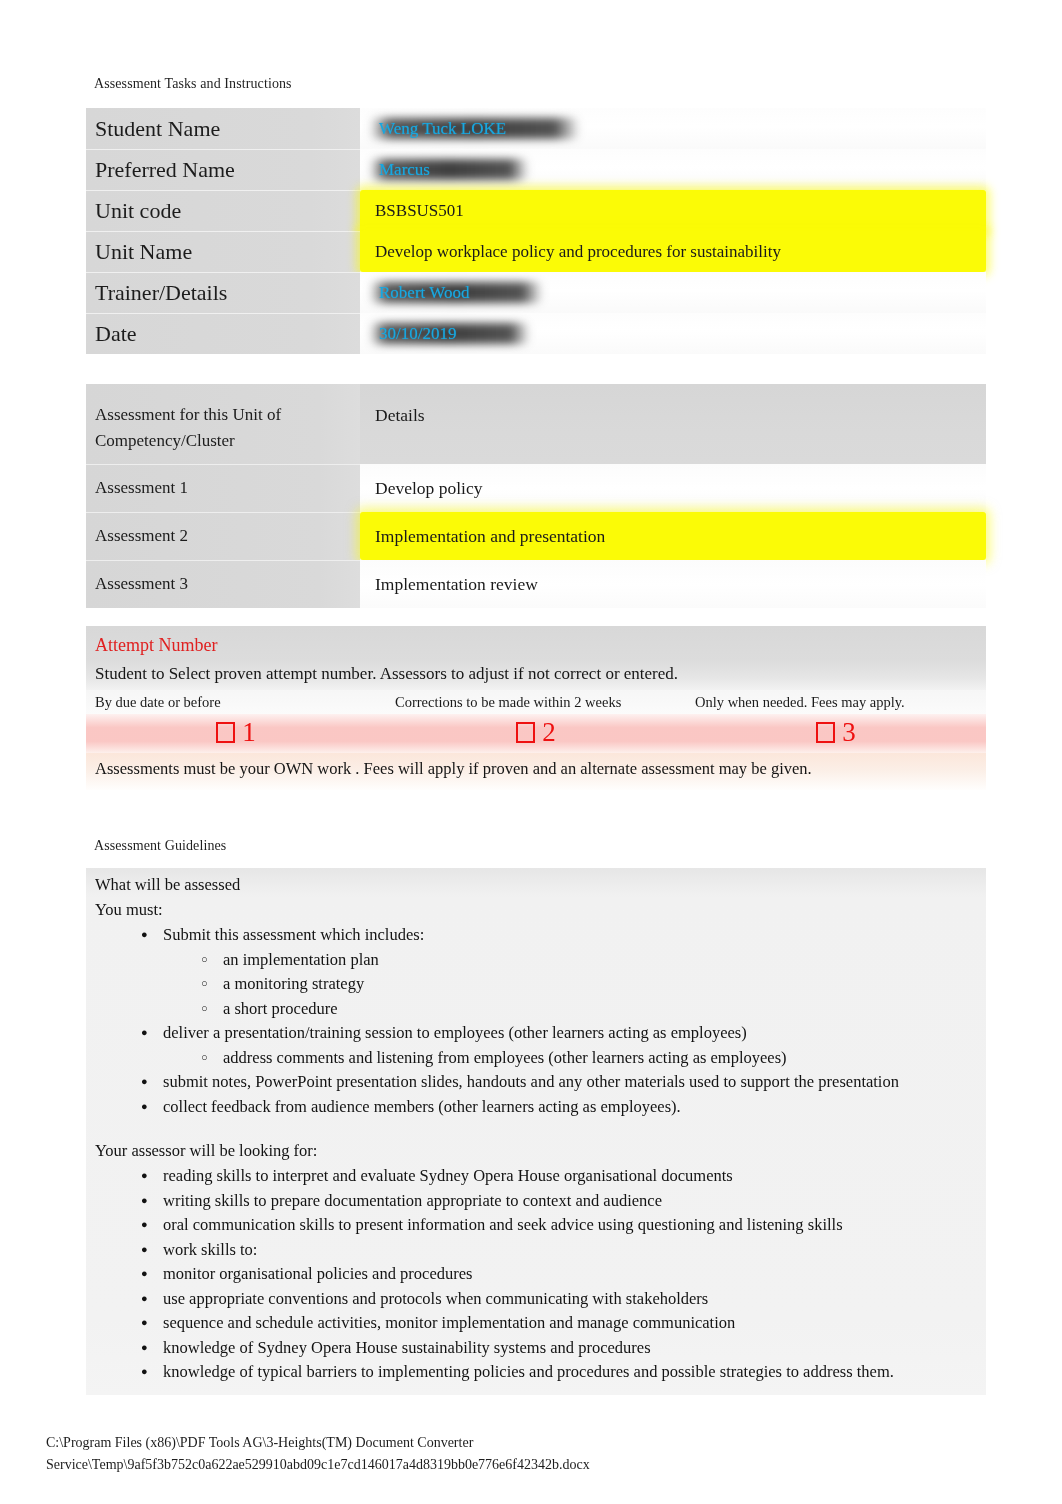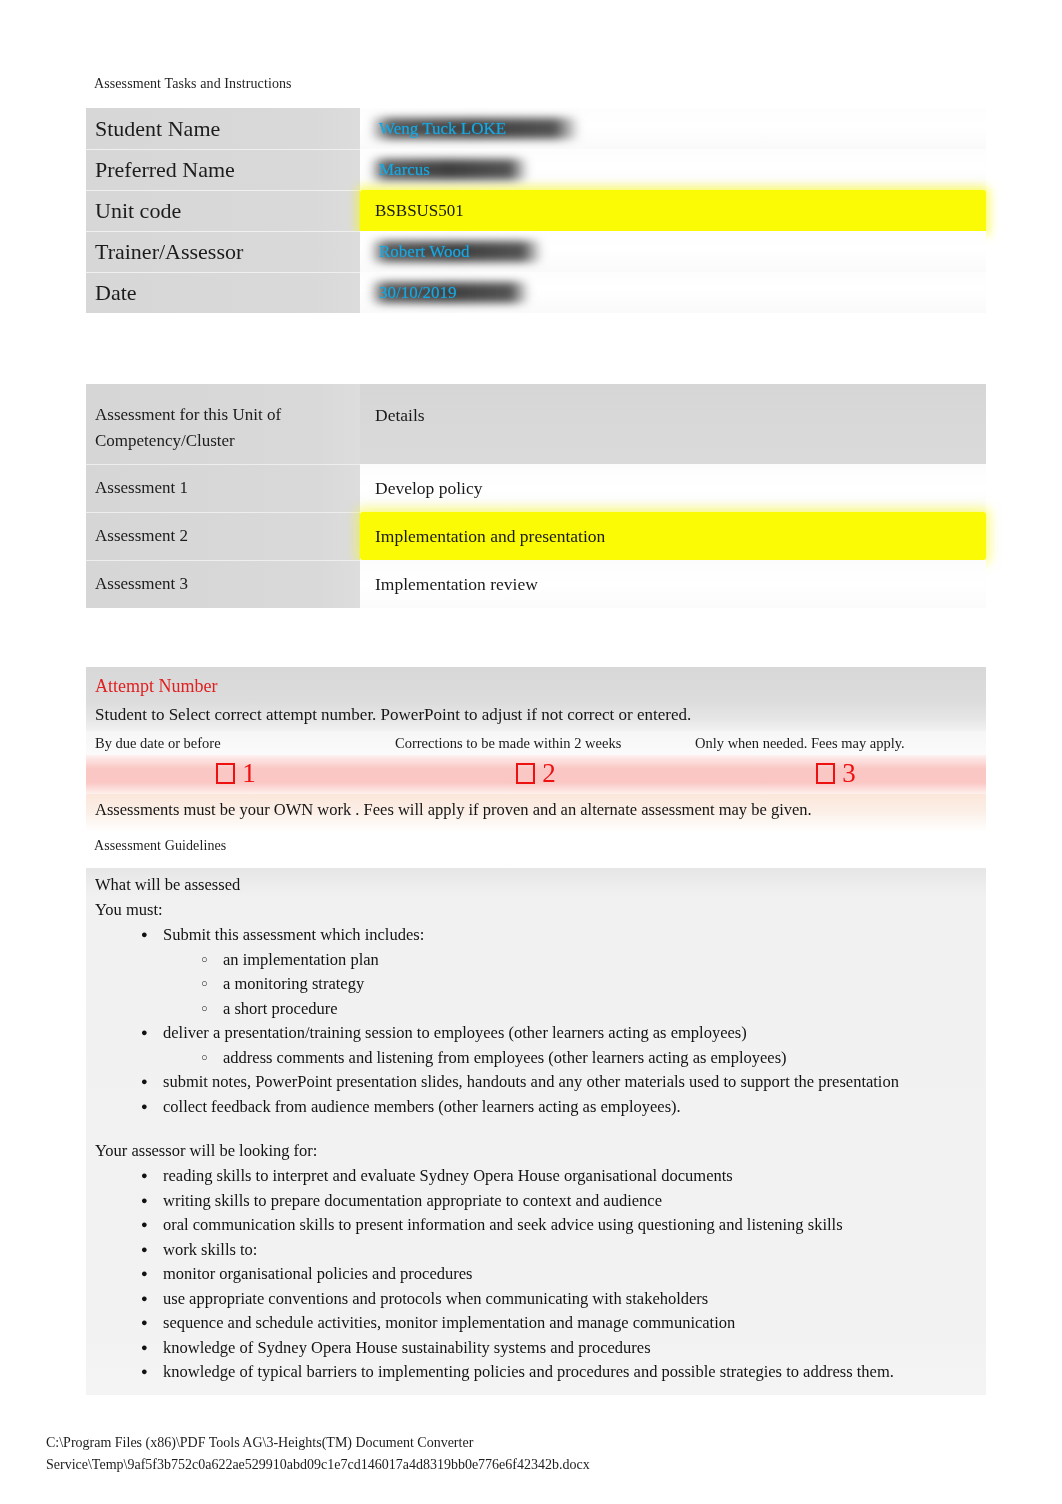--- a/index.html
+++ b/index.html
@@ -136,21 +136,20 @@
     box-shadow: 0 0 11px 4px rgba(251,251,6,.5);
     border-radius: 3px;
   }
 
   
   .attempt {
     position: absolute;
     left: 86px;
     top: 626px;
     width: 900px;
-    margin-top: 41px;
   }
   .attempt-title {
     background: linear-gradient(to bottom,#d8d8d8,#dcdcdc);
     padding: 6px 0 2px 9px;
     font-size: 18px;
     color: #e02020;
     line-height: 26px;
   }
   .attempt-sub {
     background: linear-gradient(to bottom,#dcdcdc 0%,#e6e6e6 60%,#f2f2f2 100%);
@@ -305,23 +304,27 @@
       <div class="info-value">
         <span class="redacted r-xwide">Marcus</span>
       </div>
     </div>
 
     <div class="info-row">
       <div class="info-label">Unit code</div>
       <div class="info-value hl hl-top">BSBSUS501</div>
     </div>
 
-
-    <div class="info-row">
-      <div class="info-label">Trainer/Assessor</div>
+    <div class="info-row">
+      <div class="info-label">Unit Name</div>
+      <div class="info-value hl hl-bot">Develop workplace policy and procedures for sustainability</div>
+    </div>
+
+    <div class="info-row">
+      <div class="info-label">Trainer/Details</div>
       <div class="info-value">
         <span class="redacted r-wide">Robert Wood</span>
       </div>
     </div>
 
     <div class="info-row">
       <div class="info-label">Date</div>
       <div class="info-value">
         <span class="redacted r-wide">30/10/2019</span>
       </div>
@@ -350,21 +353,21 @@
       <div class="d-label">Assessment 3</div>
       <div class="d-value">Implementation review</div>
     </div>
 
   </div>
 
   <div class="attempt">
 
     <div class="attempt-title">Attempt Number</div>
 
-    <div class="attempt-sub">Student to Select correct attempt number. PowerPoint to adjust if not correct or entered.</div>
+    <div class="attempt-sub">Student to Select proven attempt number. Assessors to adjust if not correct or entered.</div>
 
     <div class="attempt-cols">
       <div class="attempt-col">By due date or before</div>
       <div class="attempt-col">Corrections to be made within 2 weeks</div>
       <div class="attempt-col">Only when needed. Fees may apply.</div>
     </div>
 
     <div class="attempt-boxes">
       <div class="attempt-box">
         <span class="chk"></span>

